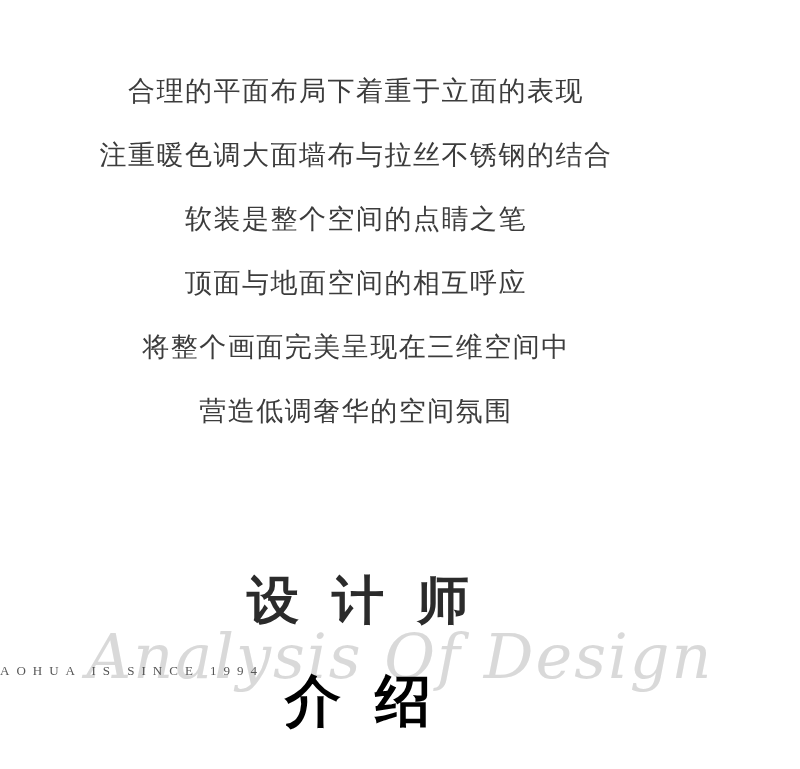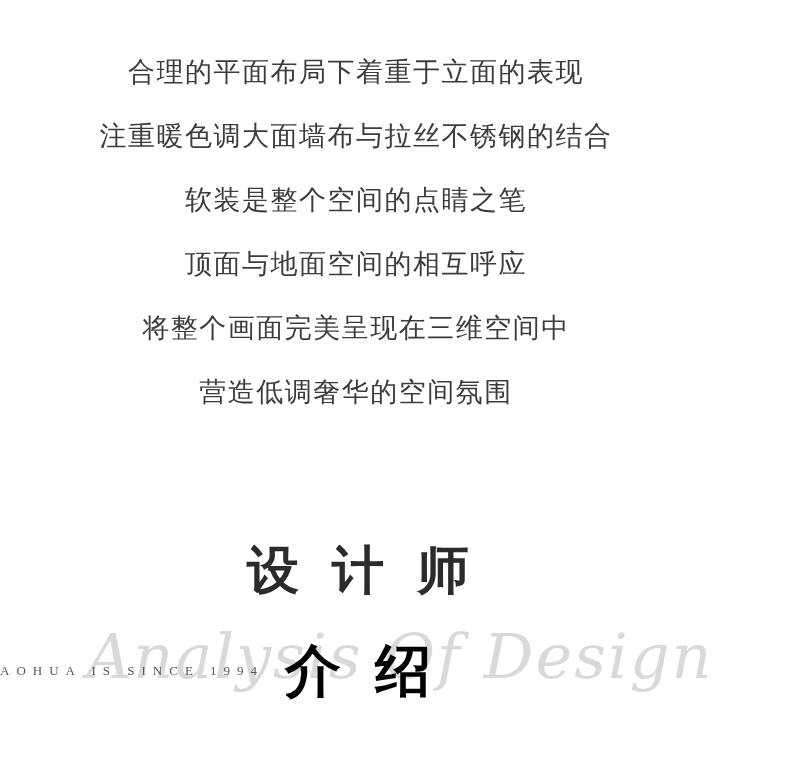--- a/index.html
+++ b/index.html
@@ -17,39 +17,39 @@
   .page {
     position: relative;
     width: 800px;
     height: 769px;
     background: #ffffff;
   }
 
   
   .desc-block {
     position: absolute;
-    top: 40px;
+    top: 59px;
     left: 0;
     width: 712px;
     text-align: center;
   }
   .desc-line {
     font-family: "Liberation Sans", "DejaVu Sans", sans-serif;
     font-size: 27px;
     line-height: 64px;
     letter-spacing: 1.5px;
     color: #3c3c3c;
     font-weight: 400;
     white-space: nowrap;
   }
 
   
   .title-block {
     position: absolute;
-    top: 540px;
+    top: 570px;
     left: 0;
     width: 716px;
     text-align: center;
   }
   .title-main {
     font-family: "Liberation Serif", "DejaVu Serif", serif;
     font-size: 52px;
     line-height: 62px;
     letter-spacing: 10px;
     color: #2b2b2b;

